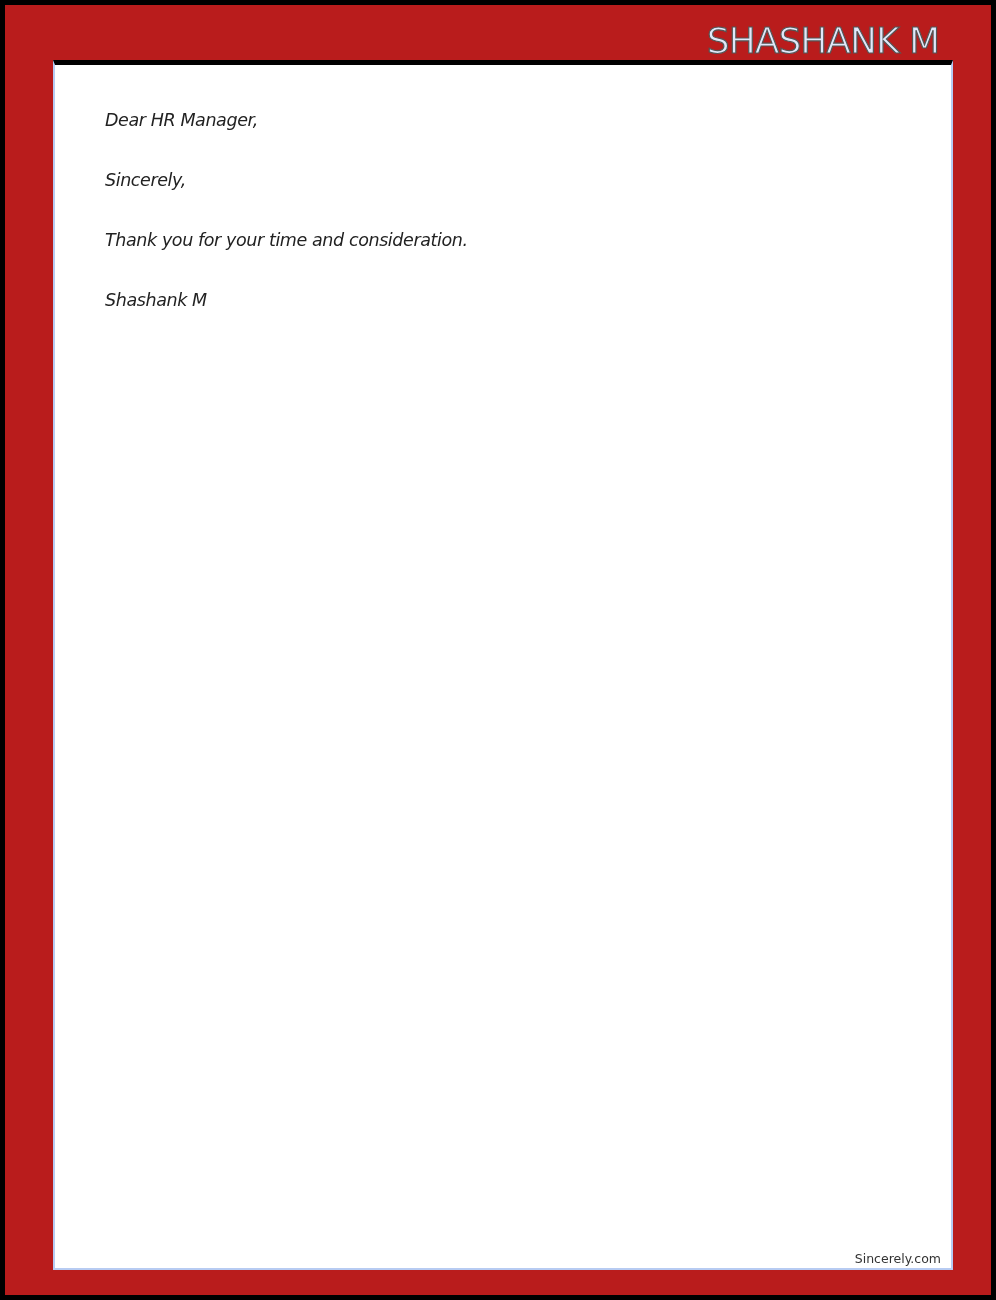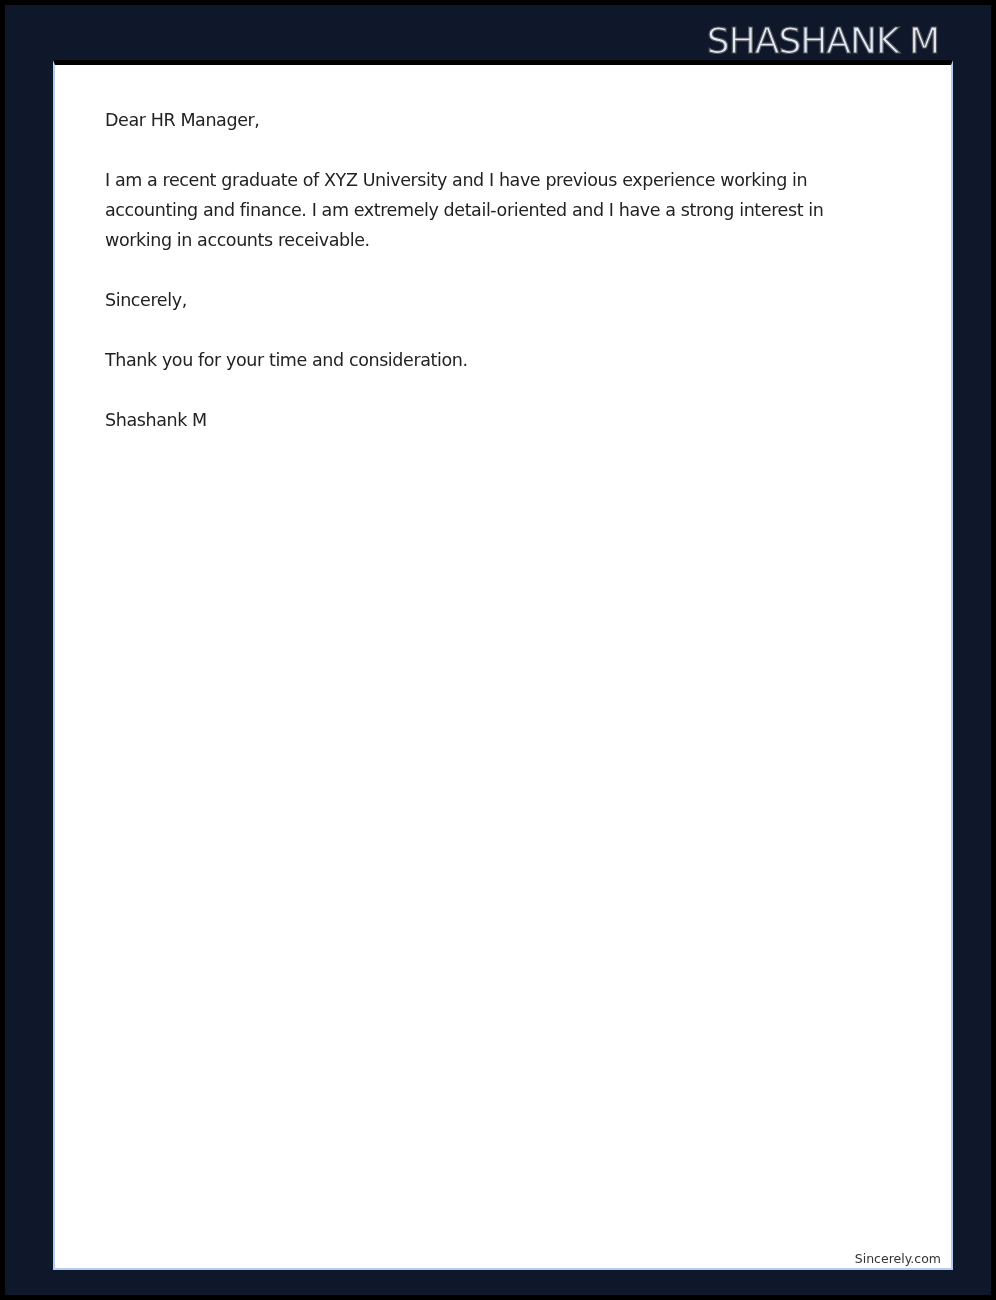--- a/index.html
+++ b/index.html
@@ -6,21 +6,21 @@
   body {
     width: 996px; height: 1300px;
     background: #000;
     position: relative;
     overflow: hidden;
     font-family: "DejaVu Sans", sans-serif;
   }
   .page-bg {
     position: absolute;
     left: 5px; top: 5px; right: 5px; bottom: 5px;
-    background: #0f172a;
+    background: #b91c1c;
   }
   .header-name {
     position: absolute;
     right: 52px; top: 14px;
     font-family: "DejaVu Sans", sans-serif;
     font-size: 36px;
     font-weight: normal;
     color: #e0e8fa;
     -webkit-text-stroke: 1.2px #555;
     letter-spacing: -1px;
@@ -39,40 +39,39 @@
   .letter {
     position: absolute;
     left: 50px; top: 40px;
     width: 780px;
     font-size: 17.5px;
     line-height: 30px;
     color: #222;
     font-family: "DejaVu Sans", sans-serif;
     letter-spacing: -0.4px;
   }
-  .letter p { margin: 0 0 30px 0; }
+  .letter p { margin: 0 0 30px 0; font-style: italic; }
   .letter p.tight { margin-bottom: 10px; }
   .date { color: #1e88e5; }
   .footer-brand {
     position: absolute;
     right: 10px; bottom: 2px;
     font-size: 12.5px;
     color: #333;
     font-family: "DejaVu Sans", sans-serif;
   }
 </style>
 </head>
 <body>
 
 <div class="page-bg">
   <div class="header-name">SHASHANK M</div>
 
   <div class="sheet">
     <div class="letter">
       <p>Dear HR Manager,</p>
-      <p>I am a recent graduate of XYZ University and I have previous experience working in accounting and finance. I am extremely detail-oriented and I have a strong interest in working in accounts receivable.</p>
       <p>Sincerely,</p>
       <p>Thank you for your time and consideration.</p>
       <p class="tight">Shashank M</p>
     </div>
     <div class="footer-brand">Sincerely.com</div>
   </div>
 </div>
 
 </body></html>

